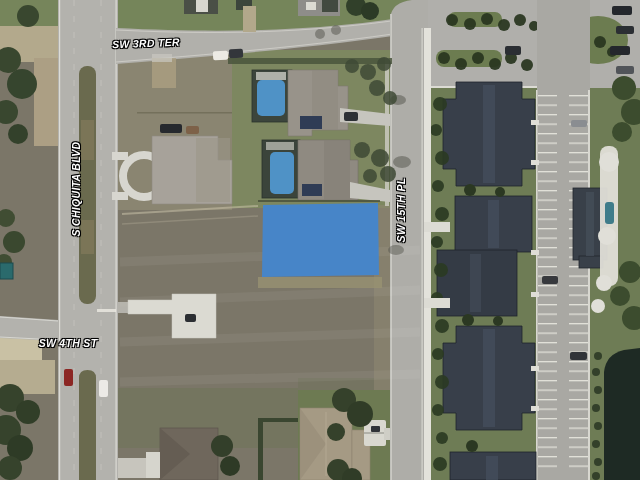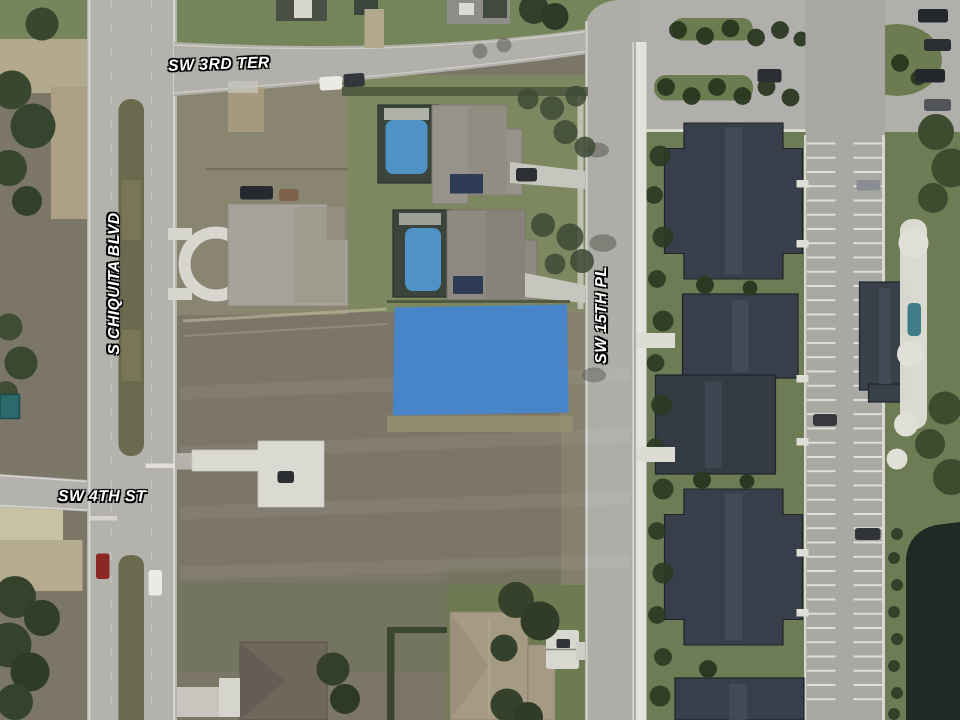--- a/index.html
+++ b/index.html
@@ -341,14 +341,14 @@
       <circle cx="336" cy="432" r="9" fill="#35412b"></circle>
       <circle cx="338" cy="470" r="11" fill="#35412b"></circle>
           <circle cx="352" cy="478" r="10" fill="#303c27"></circle>
     </g>
   </g>
 </svg>
 
 <div class="street-label" style="left:104px;top:37px;width:84px;transform:rotate(-2deg);">SW 3RD TER</div>
 <div class="street-label rot" style="left:26px;top:183px;width:100px;">S CHIQUITA BLVD</div>
 <div class="street-label rot" style="left:361px;top:204px;width:80px;">SW 15TH PL</div>
-<div class="street-label" style="left:34px;top:325px;width:68px;">SW 4TH ST</div>
+<div class="street-label" style="left:34px;top:337px;width:68px;">SW 4TH ST</div>
 </div>
 
 </body></html>

